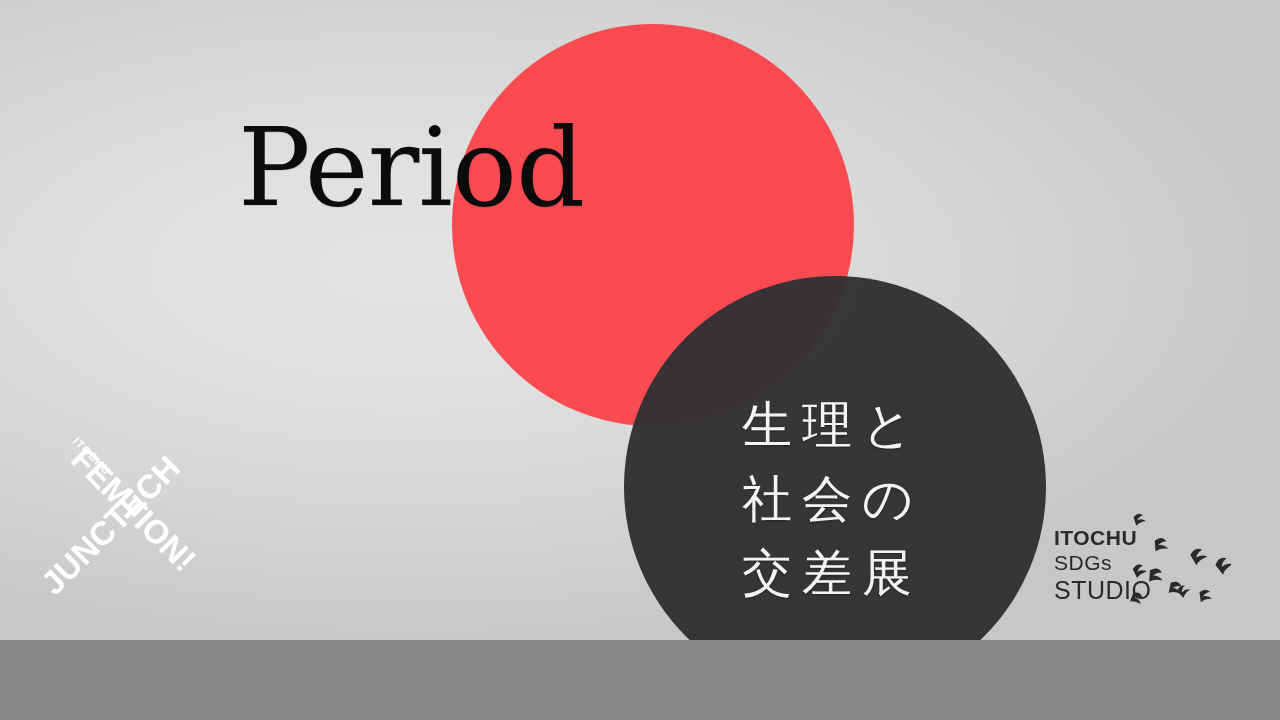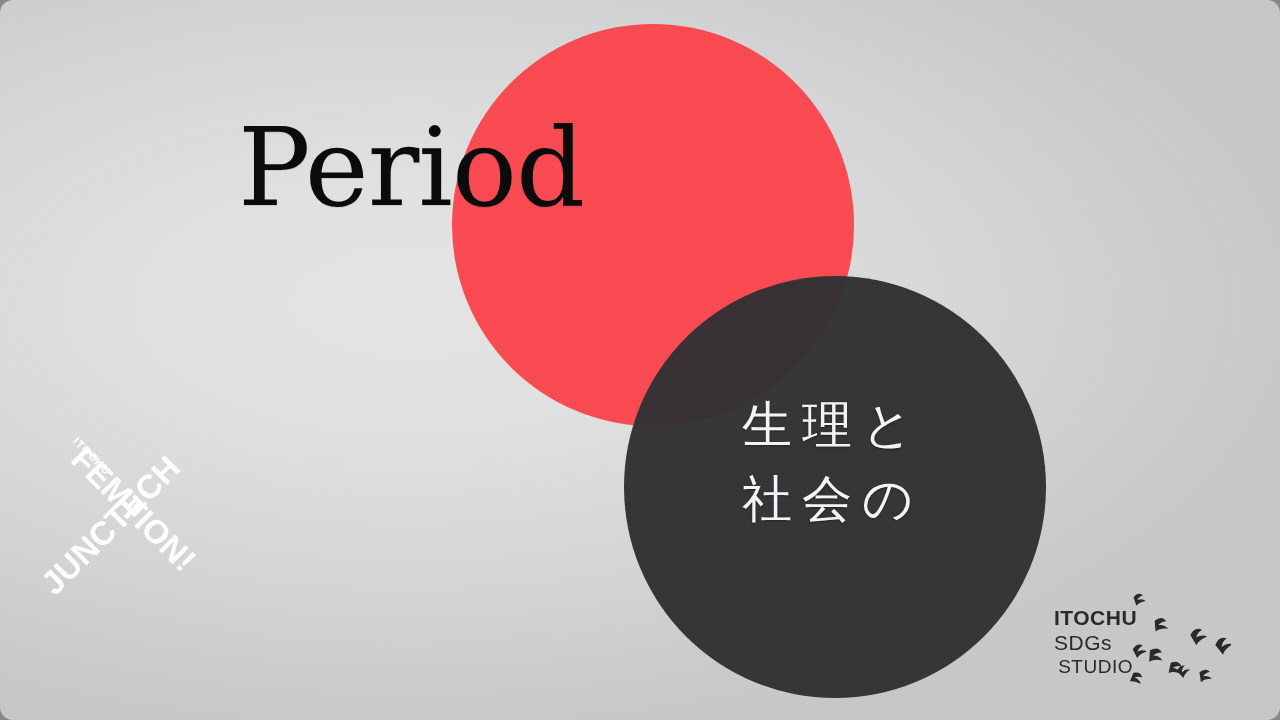--- a/index.html
+++ b/index.html
@@ -4,27 +4,26 @@
 <title>Period museum</title>
 <style>
   html, body {
     margin: 0;
     padding: 0;
     background: #888;
   }
   #poster {
     position: relative;
     width: 1280px;
-    height: 720px;
+    height: 640px;
     overflow: hidden;
     font-family: "Liberation Sans", sans-serif;
     background:
       radial-gradient(ellipse 70% 60% at 32% 42%, #e6e6e6 0%, #e2e2e2 30%, #d8d8d9 62%, #cfcfd1 85%, #c9c9cb 100%),
       linear-gradient(135deg, #d0d0d0 0%, #dedede 40%, #d2d2d4 75%, #c5c5c7 100%);
-    border-radius: 13px;
   }
   
   #poster::after {
     content: "";
     position: absolute;
     inset: 0;
     pointer-events: none;
     opacity: .30;
     mix-blend-mode: multiply;
     background-image:
@@ -177,21 +176,21 @@
     position: absolute;
     left: 0;
     top: 18px;
     color: #2a2a2a;
     font-family: "Liberation Sans", sans-serif;
     line-height: 1.18;
     letter-spacing: .5px;
   }
   #sdgs-words .w1 { font-size: 21px; font-weight: bold; display:block; }
   #sdgs-words .w2 { font-size: 21px; font-weight: normal; display:block; }
-  #sdgs-words .w3 { font-size: 19px; font-weight: normal; display:block;text-align:center; }
+  #sdgs-words .w3 { font-size: 25px; font-weight: normal; display:block; }
   #sdgs-birds {
     position: absolute;
     left: 62px;
     top: 0;
     width: 115px;
     height: 104px;
   }
 </style>
 </head>
 <body>
@@ -201,20 +200,21 @@
   <div class="circle" id="red-circle"></div>
   <div class="circle" id="dark-circle"></div>
 
   <div id="title-block">
     <span id="title-line1">Period</span>
   </div>
 
   <div id="jp-subtitle">
     <div>生理と</div>
     <div>社会の</div>
+    <div>交差展</div>
   </div>
 
 
   <div id="femtion-logo">
     <span id="fem-brand">ITOCHU</span>
     <span class="fem-arm" id="fem-arm-a">FEMTION!</span>
     <span class="fem-arm" id="fem-arm-b">JUNCTECH</span>
   </div>
 
   <div id="sdgs-logo">

